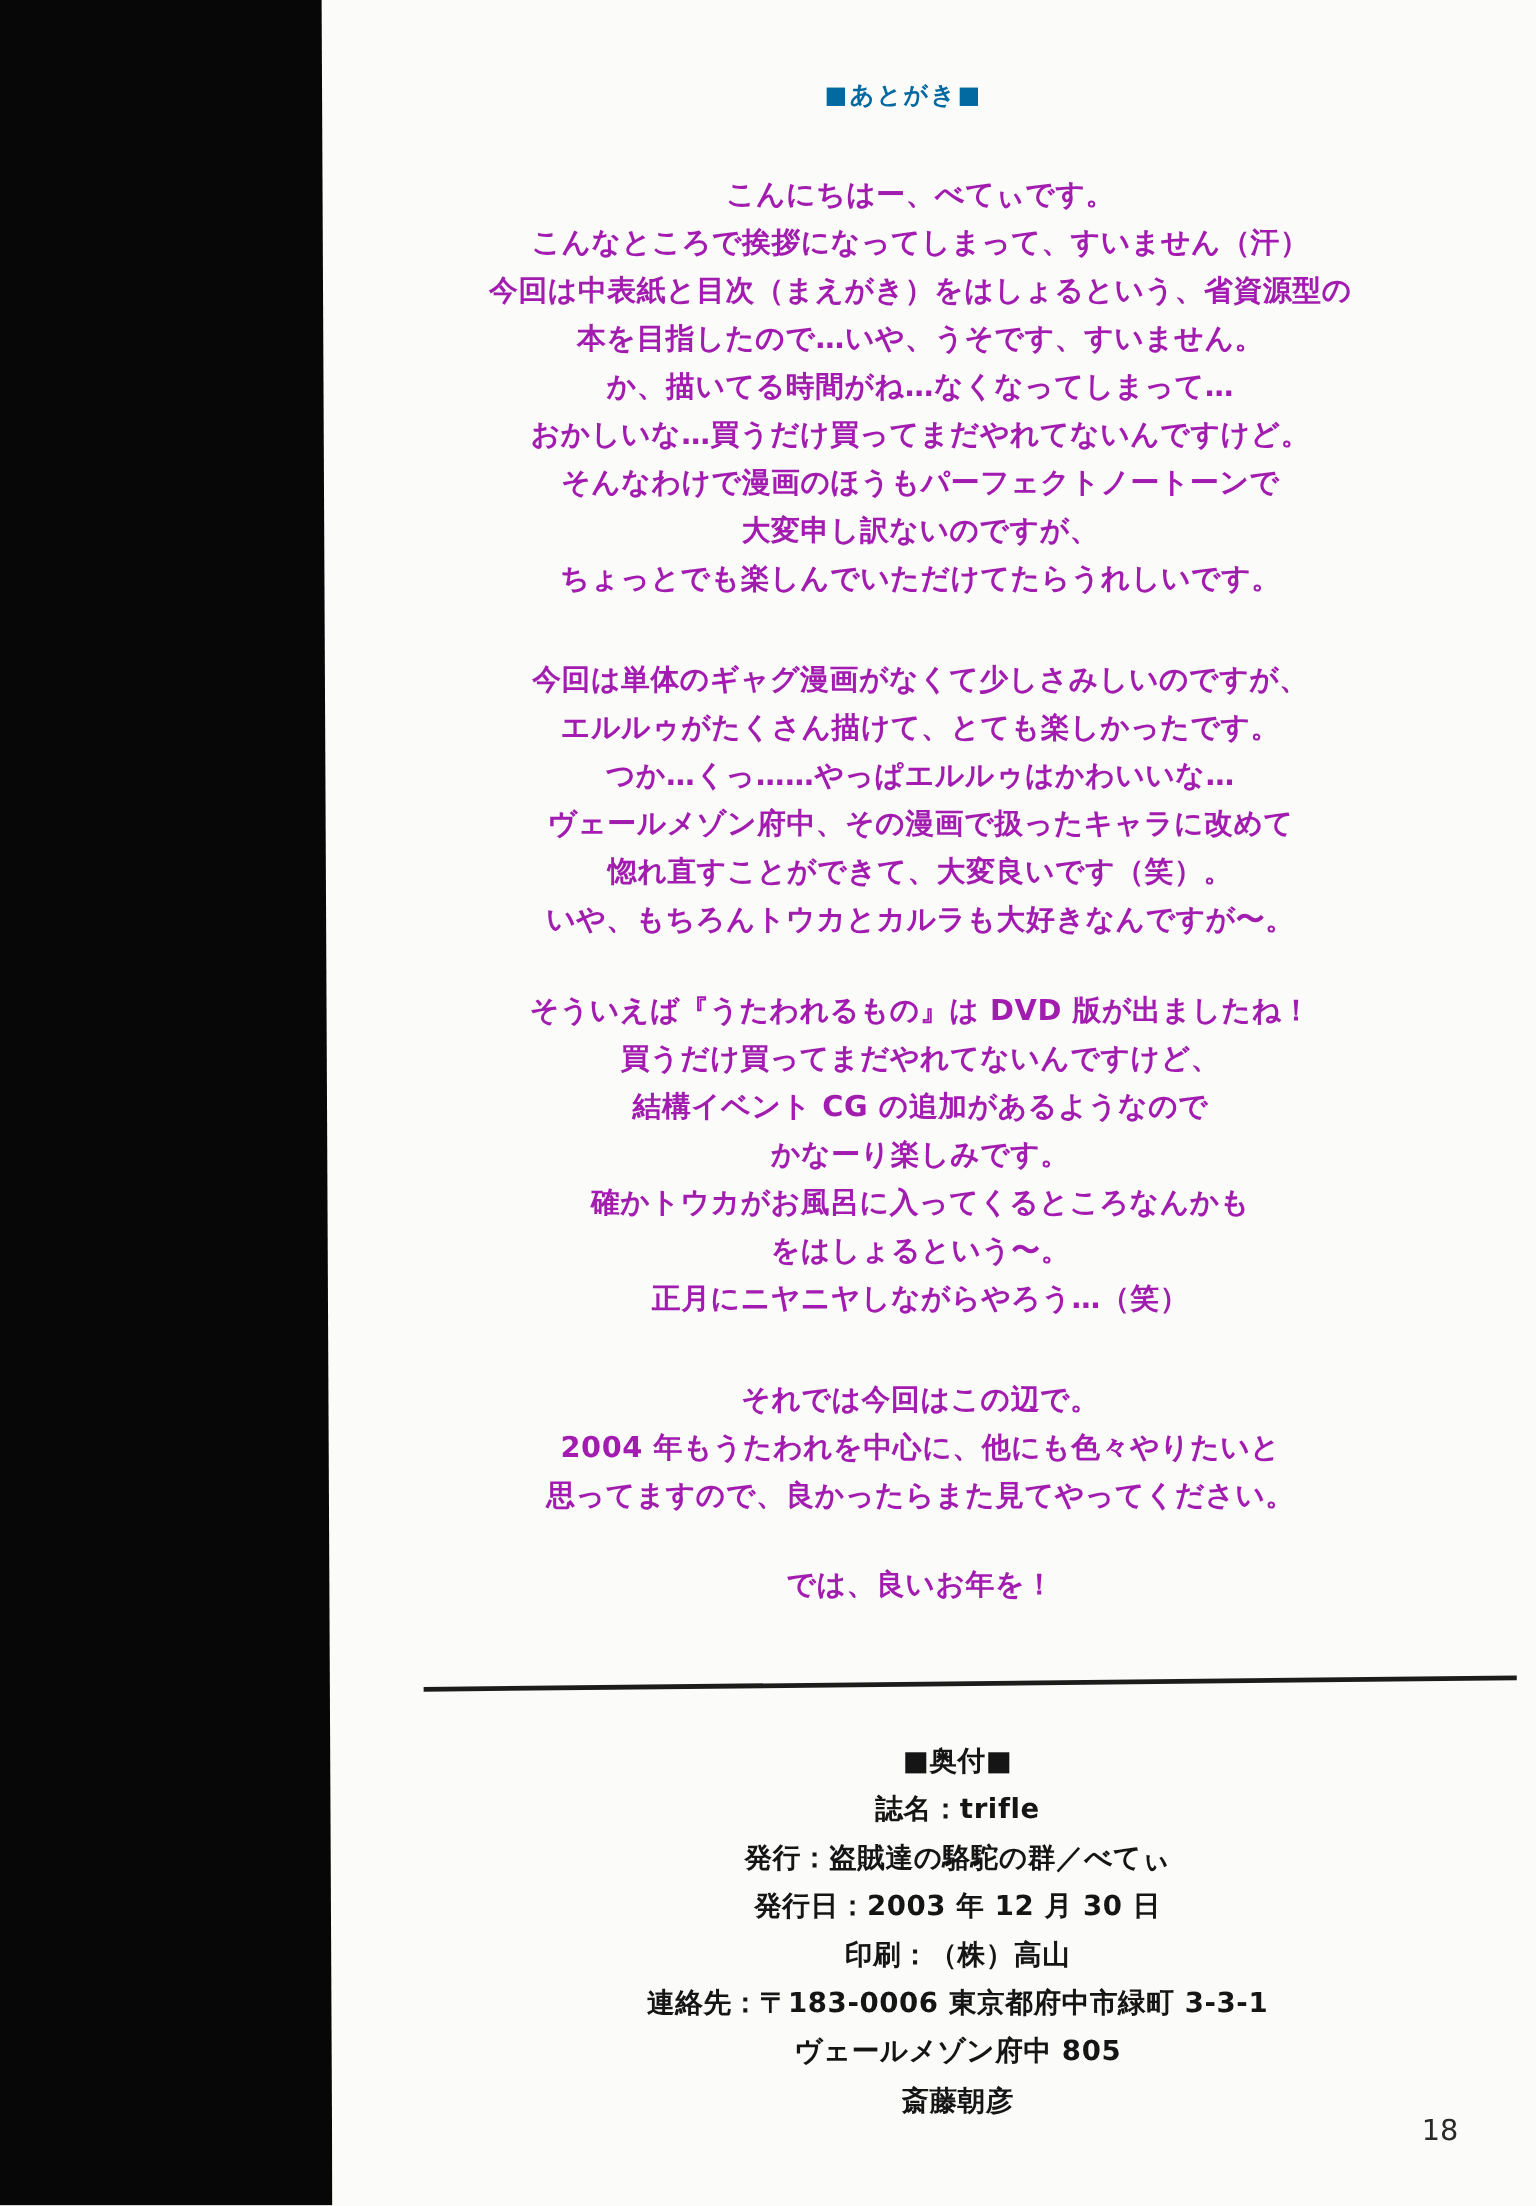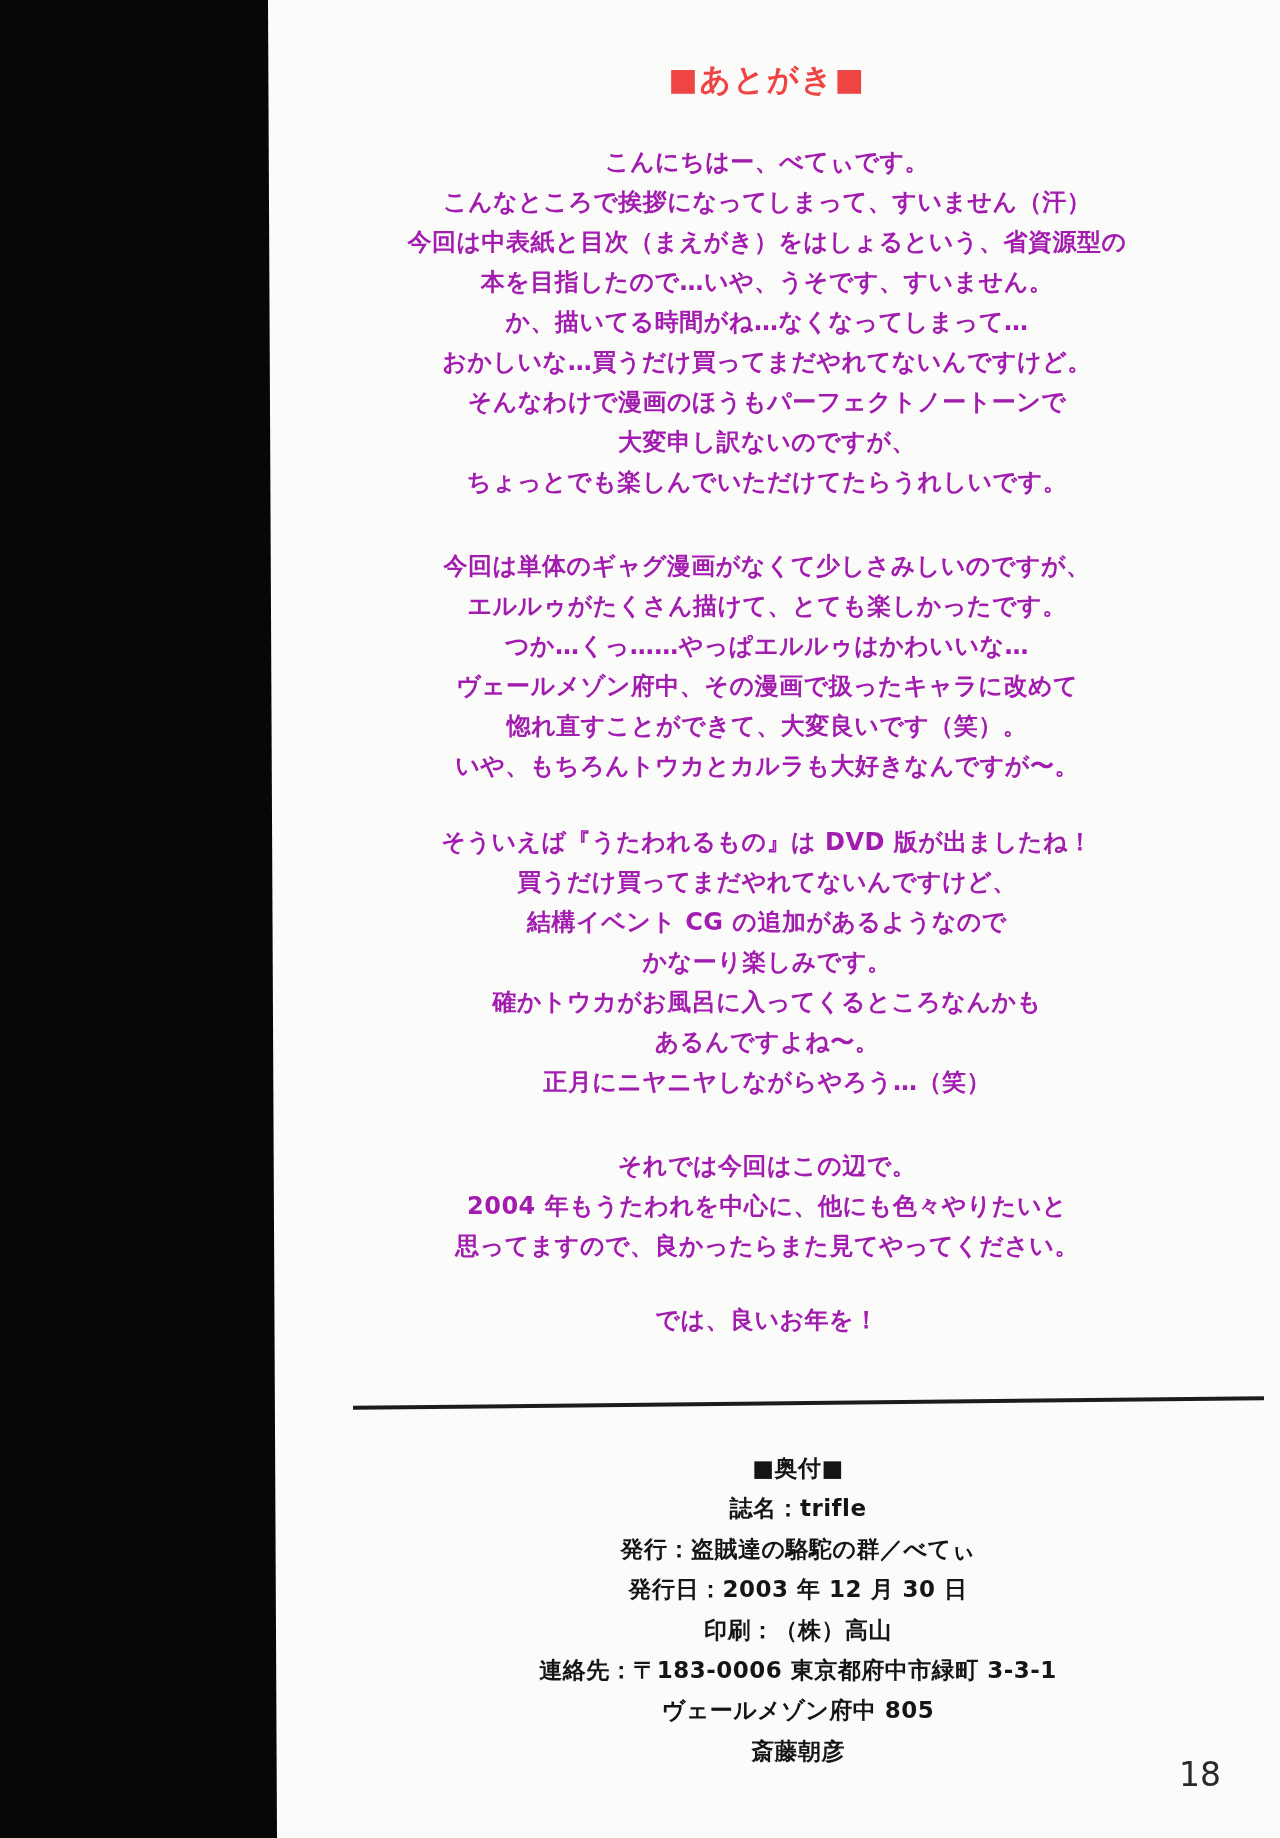--- a/index.html
+++ b/index.html
@@ -28,22 +28,22 @@
     left: 262px;
     width: 1010px;
     text-align: center;
     color: #a21caf;
     font-weight: bold;
     font-size: 24px;
     line-height: 40px;
     letter-spacing: 0.5px;
     white-space: nowrap;
   }
-  .block-title { position: absolute; left: 262px; width: 1010px; text-align: center;
-    color: #ef4444; font-weight: bold; font-size: 31px; line-height: 40px; letter-spacing: 2px; }
+  .block-title { position: absolute; left: 248px; width: 1010px; text-align: center;
+    color: #0369a1; font-weight: bold; font-size: 20px; line-height: 40px; letter-spacing: 2px; }
   #afterword-title { top: 59px; }
   #para-0 { top: 142px; }
   #para-1 { top: 546px; }
   #para-2 { top: 822px; }
   #para-3 { top: 1146px; }
   #para-4 { top: 1300px; }
   .divider-rule {
     position: absolute;
     left: 353px;
     top: 1401px;
@@ -66,21 +66,21 @@
     white-space: nowrap;
   }
   .page-number {
     position: absolute;
     left: 1150px;
     top: 1760px;
     width: 100px;
     text-align: center;
     color: #2a2a2a;
     font-weight: normal;
-    font-size: 33px;
+    font-size: 24px;
     line-height: 30px;
   }
 </style>
 </head>
 <body>
 
 <div class="scan-gutter"></div>
 
 <div id="afterword-title" class="block-title">■あとがき■</div>
 
@@ -104,21 +104,21 @@
   <div>惚れ直すことができて、大変良いです（笑）。</div>
   <div>いや、もちろんトウカとカルラも大好きなんですが〜。</div>
 </div>
 
 <div id="para-2" class="afterword">
   <div>そういえば『うたわれるもの』は DVD 版が出ましたね！</div>
   <div>買うだけ買ってまだやれてないんですけど、</div>
   <div>結構イベント CG の追加があるようなので</div>
   <div>かなーり楽しみです。</div>
   <div>確かトウカがお風呂に入ってくるところなんかも</div>
-  <div>あるんですよね〜。</div>
+  <div>をはしょるという〜。</div>
   <div>正月にニヤニヤしながらやろう…（笑）</div>
 </div>
 
 <div id="para-3" class="afterword">
   <div>それでは今回はこの辺で。</div>
   <div>2004 年もうたわれを中心に、他にも色々やりたいと</div>
   <div>思ってますので、良かったらまた見てやってください。</div>
 </div>
 
 <div id="para-4" class="afterword">

